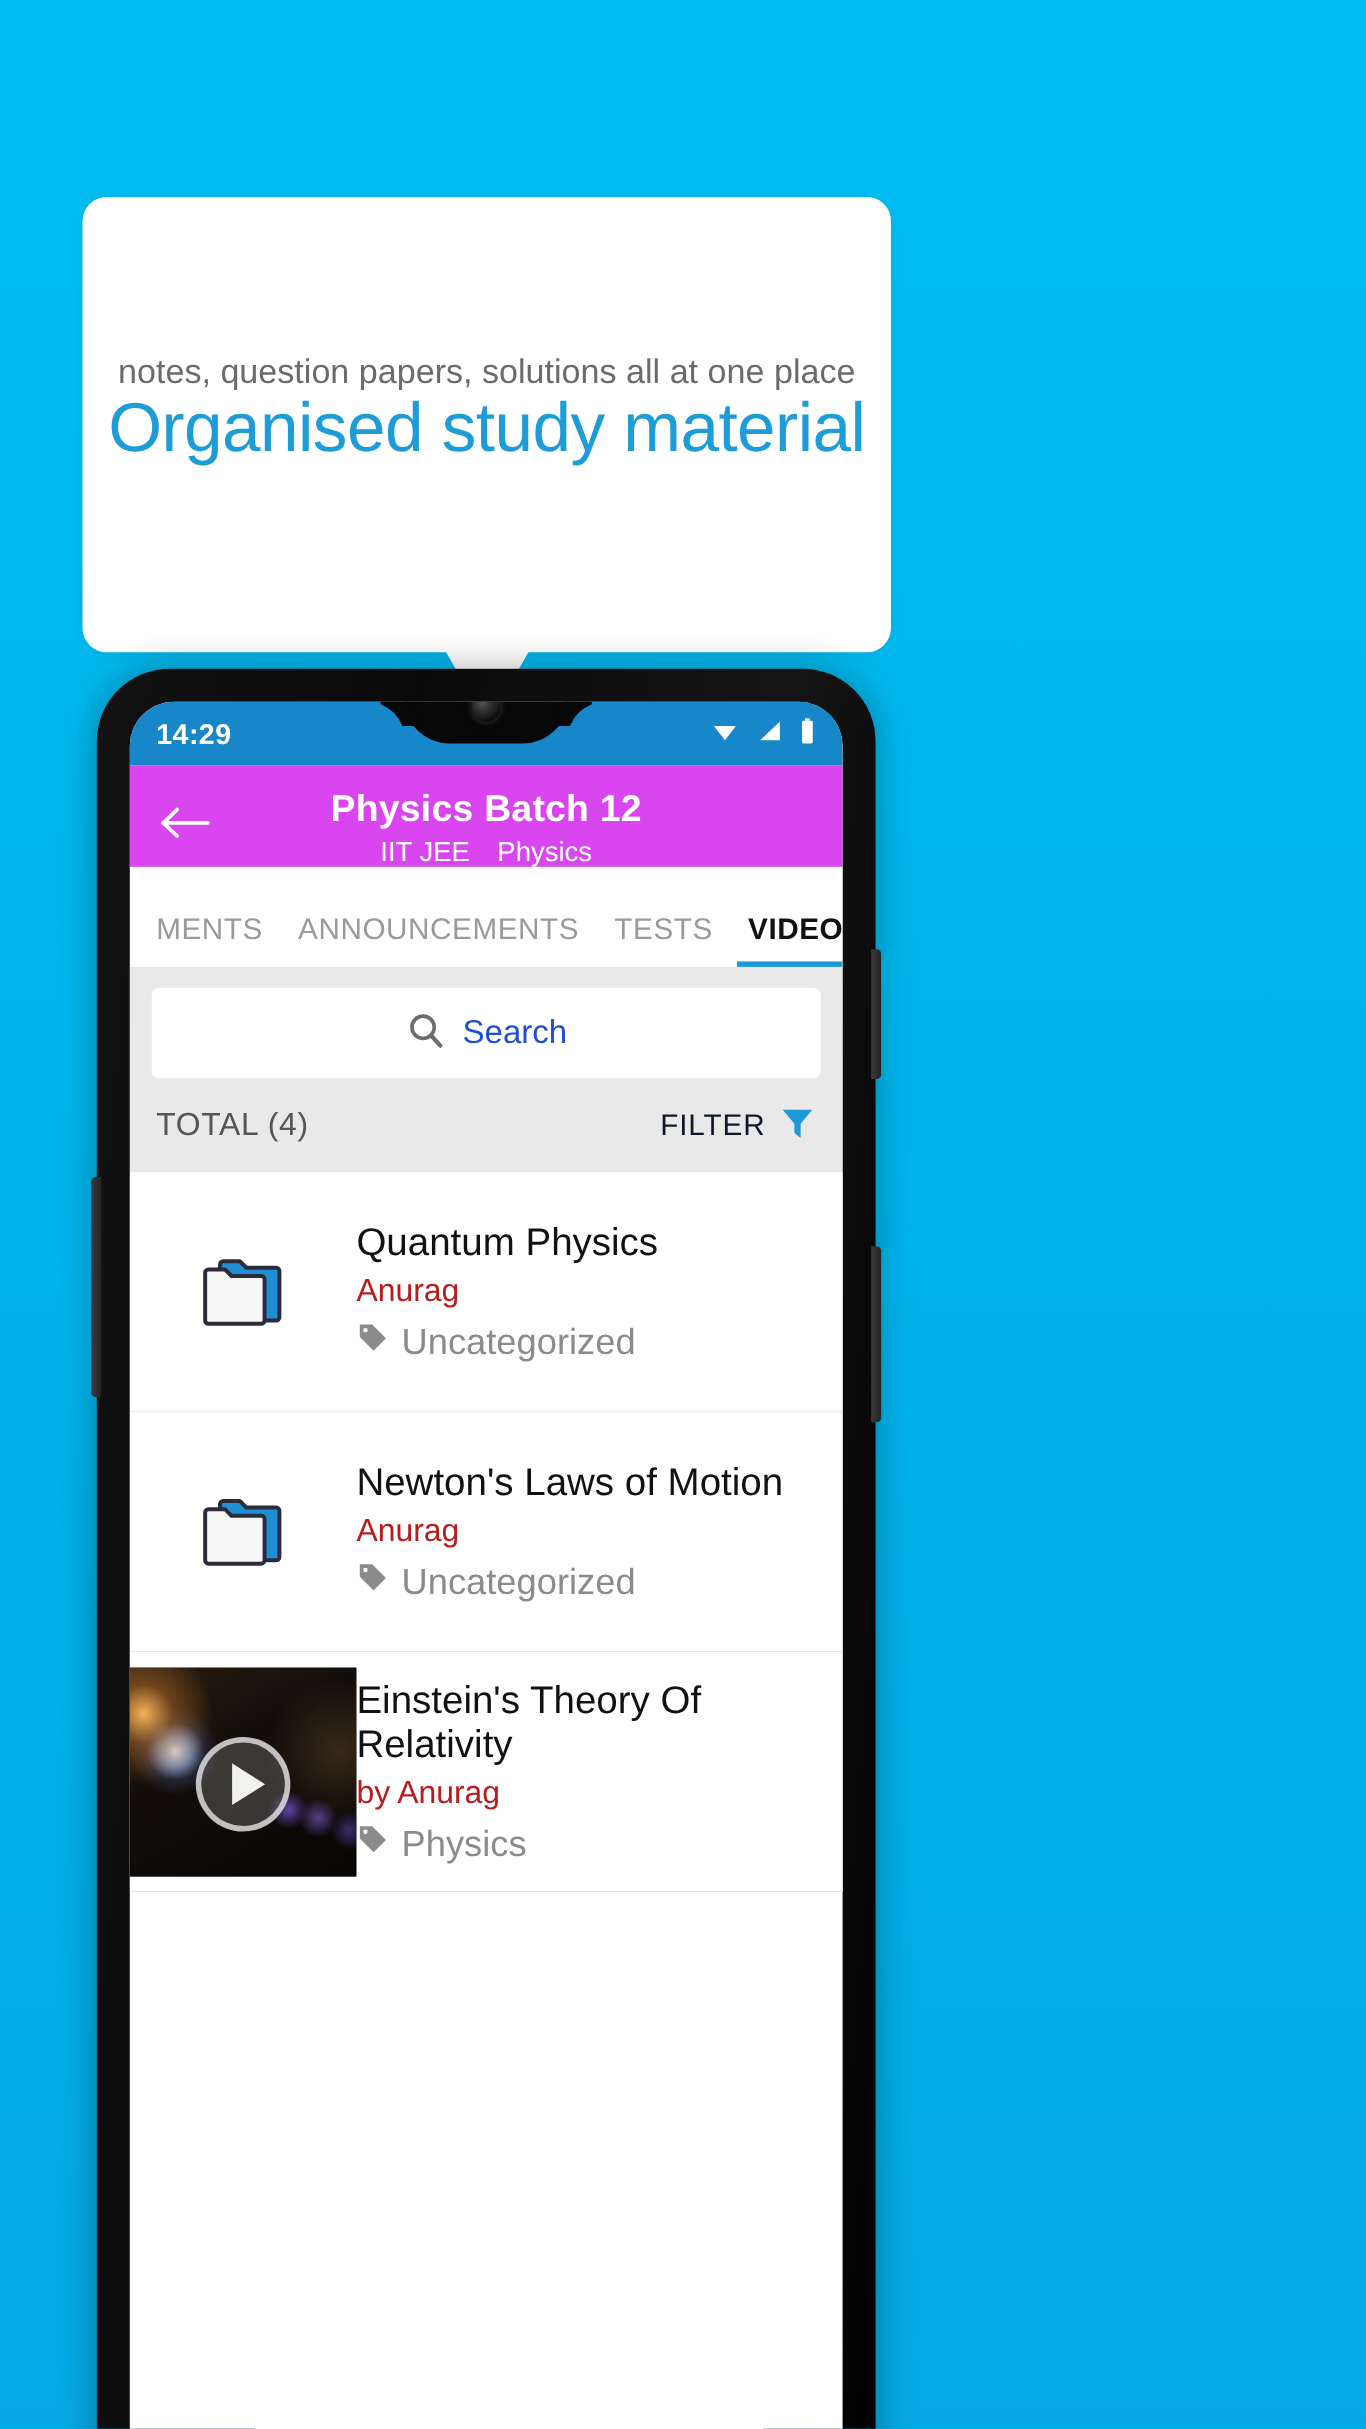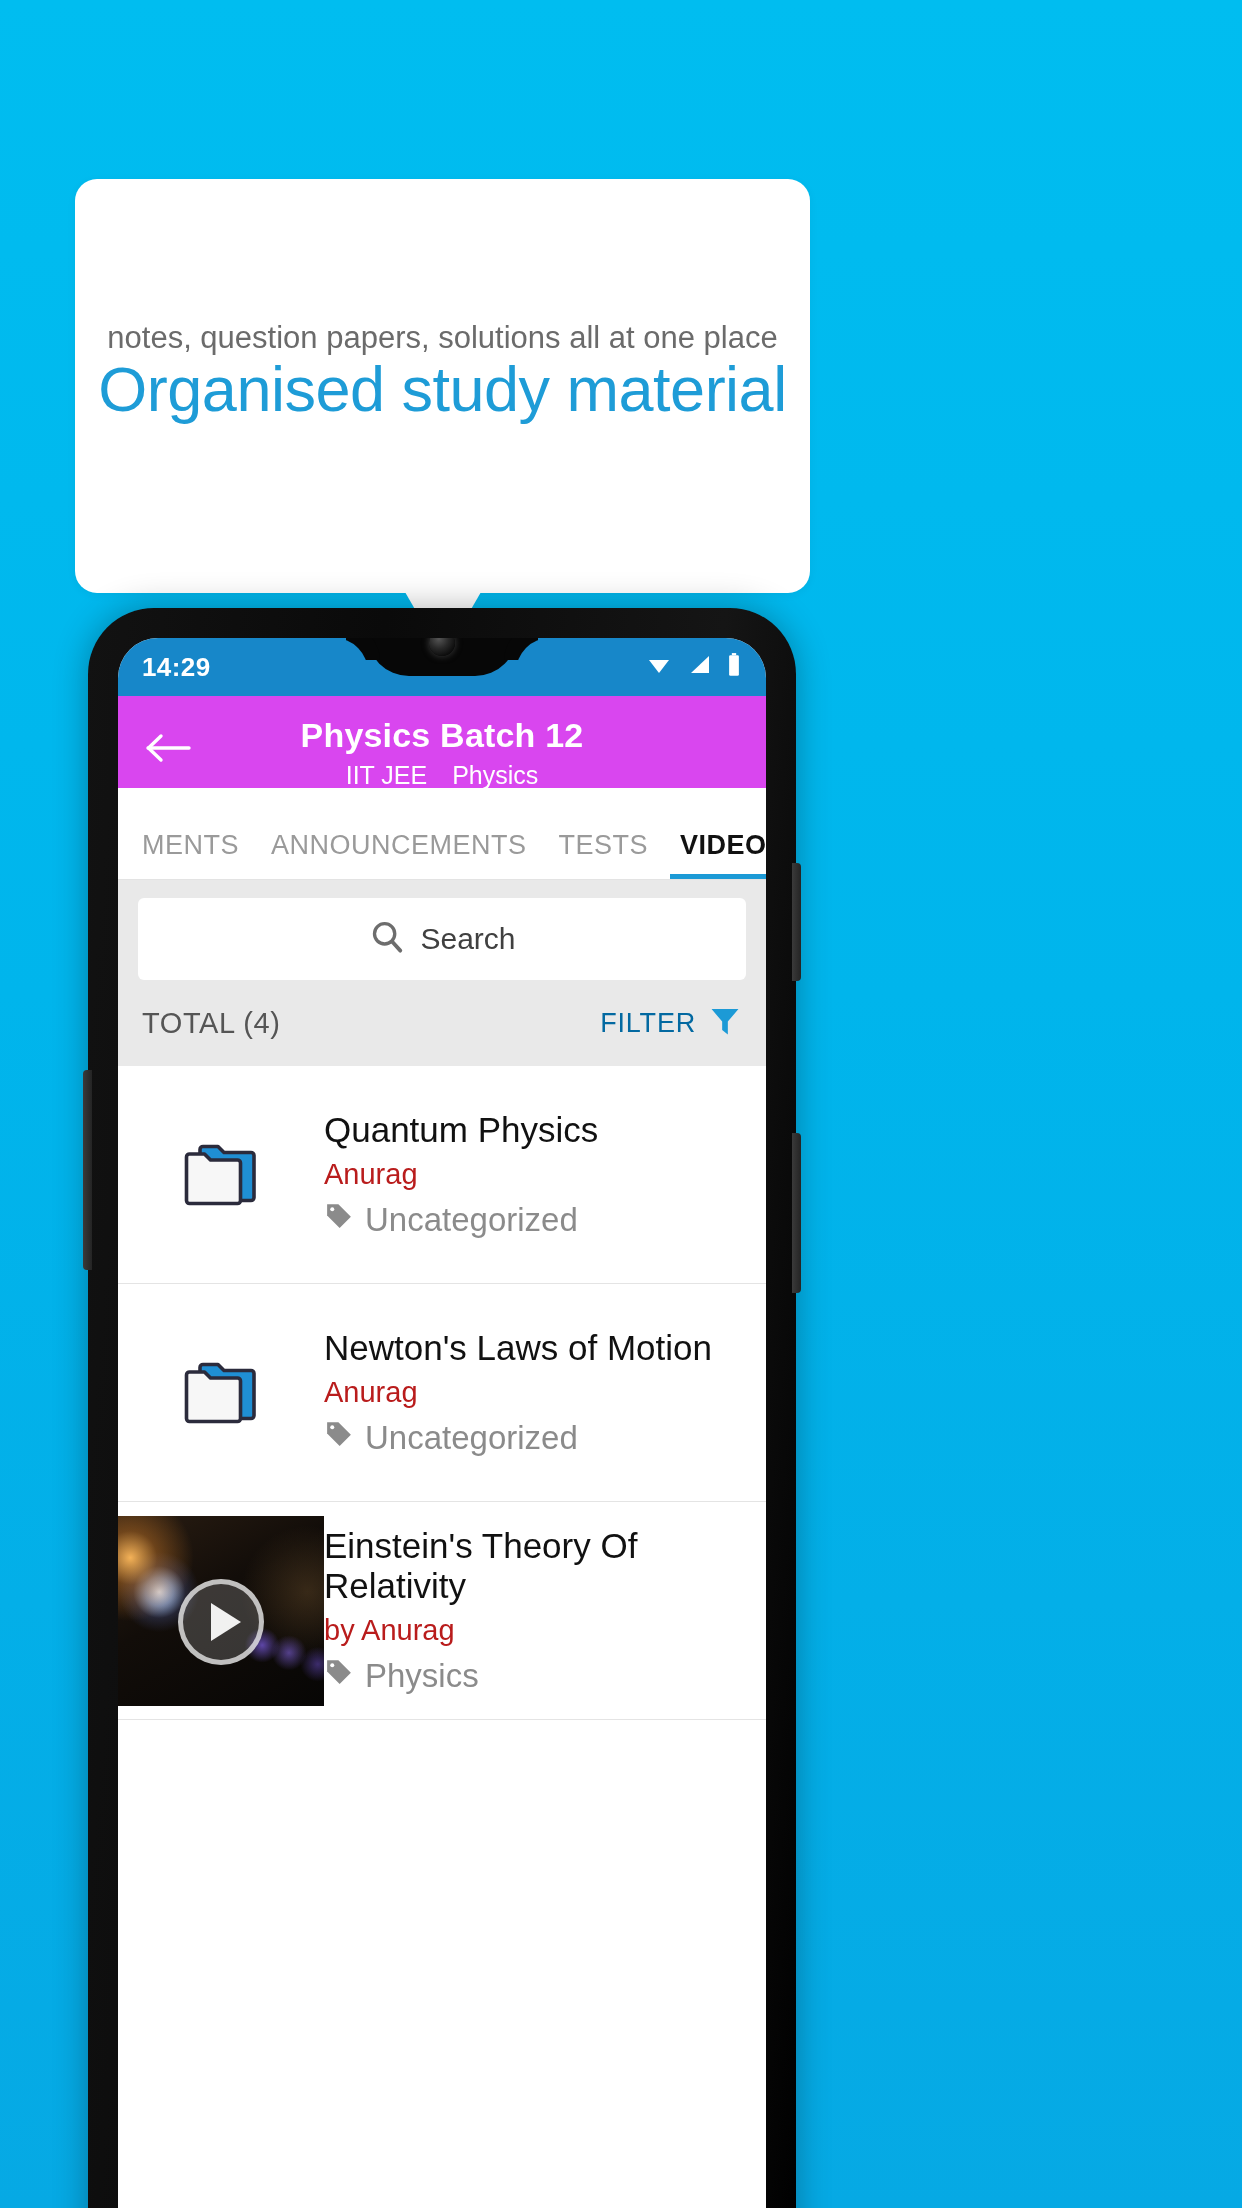--- a/index.html
+++ b/index.html
@@ -171,31 +171,31 @@
 
   
   #search-zone { background:#e9e9e9; padding:18px 20px 0 20px; }
   #search-box {
     background:#ffffff;
     border-radius:6px;
     height:82px;
     display:flex; align-items:center; justify-content:center;
     gap:14px;
   }
-  #search-placeholder { color:#404040; font-size:30px; }
+  #search-placeholder { color:#1d4ed8; font-size:30px; }
 
   #total-row {
     background:#e9e9e9;
     height:86px;
     display:flex; align-items:center;
     padding:0 24px;
   }
   #total-label { color:#555555; font-size:29px; letter-spacing:0.6px; }
   #filter-group { margin-left:auto; display:flex; align-items:center; gap:12px; }
-  #filter-label { color:#0369a1; font-size:27px; letter-spacing:0.8px; }
+  #filter-label { color:#0f172a; font-size:27px; letter-spacing:0.8px; }
 
   
   #list { background:#ffffff; }
   .list-row {
     display:flex;
     align-items:center;
     border-bottom:1px solid #e4e4e4;
     min-height:218px;
     background:#ffffff;
   }

